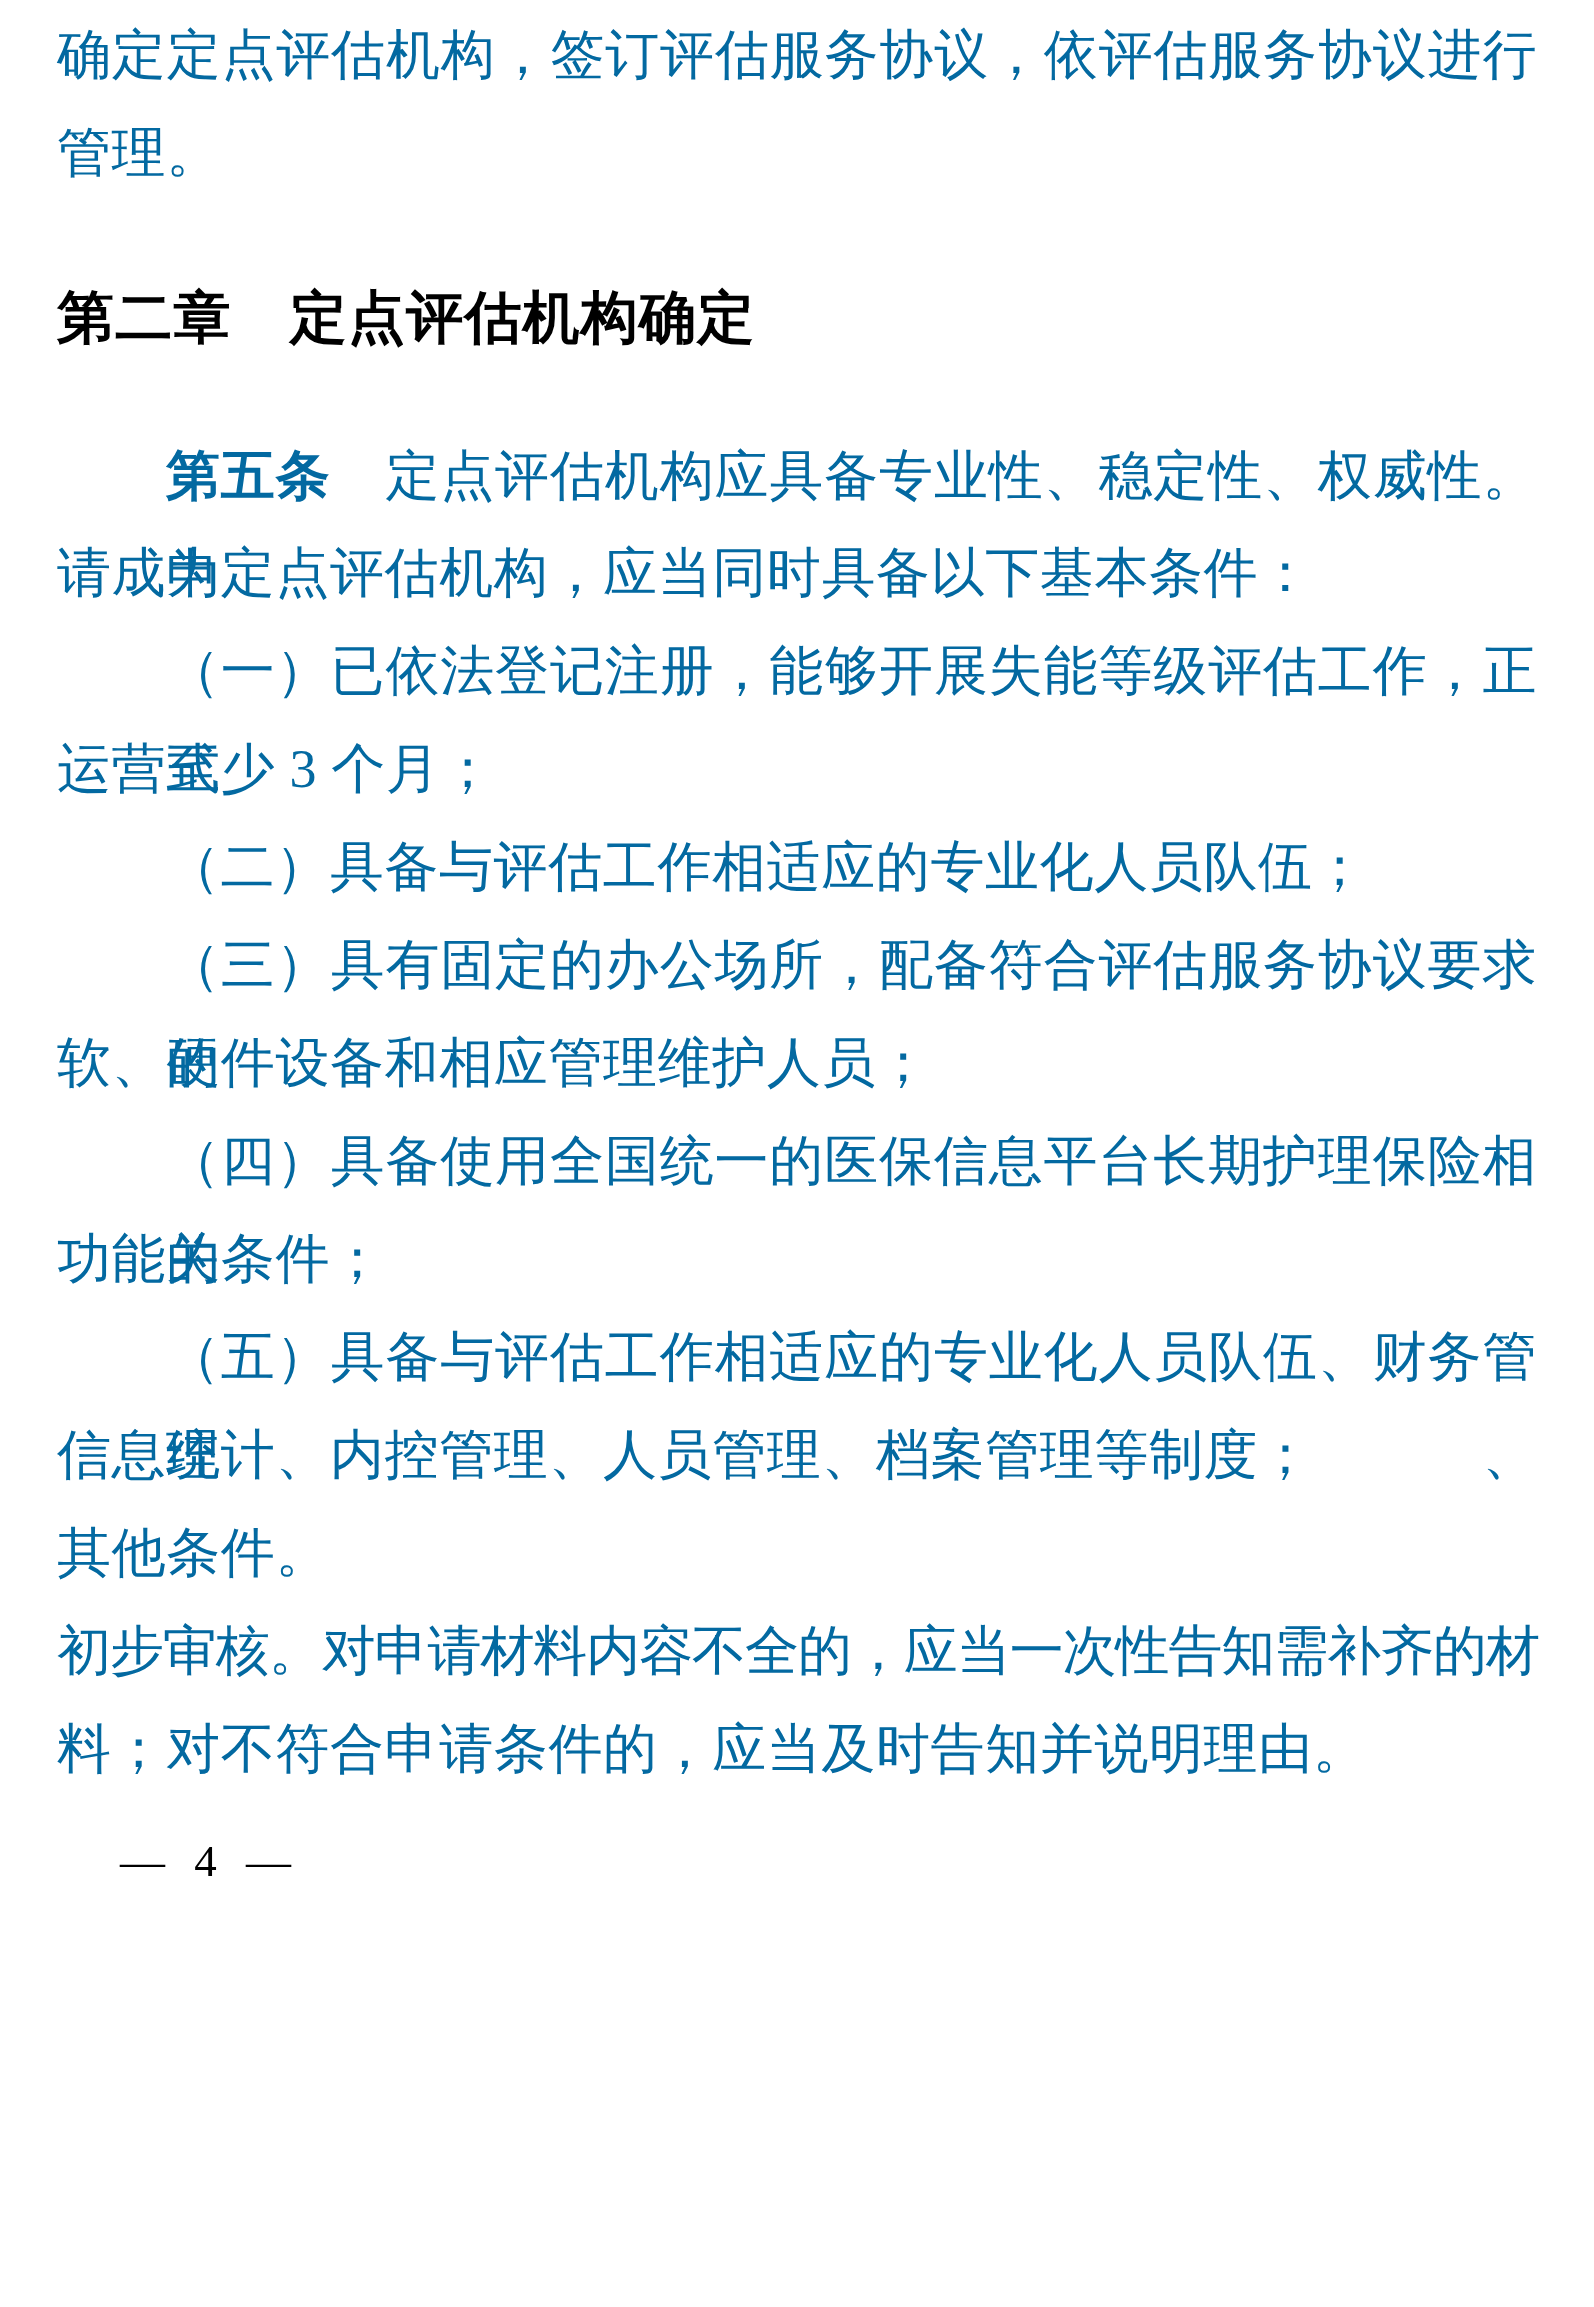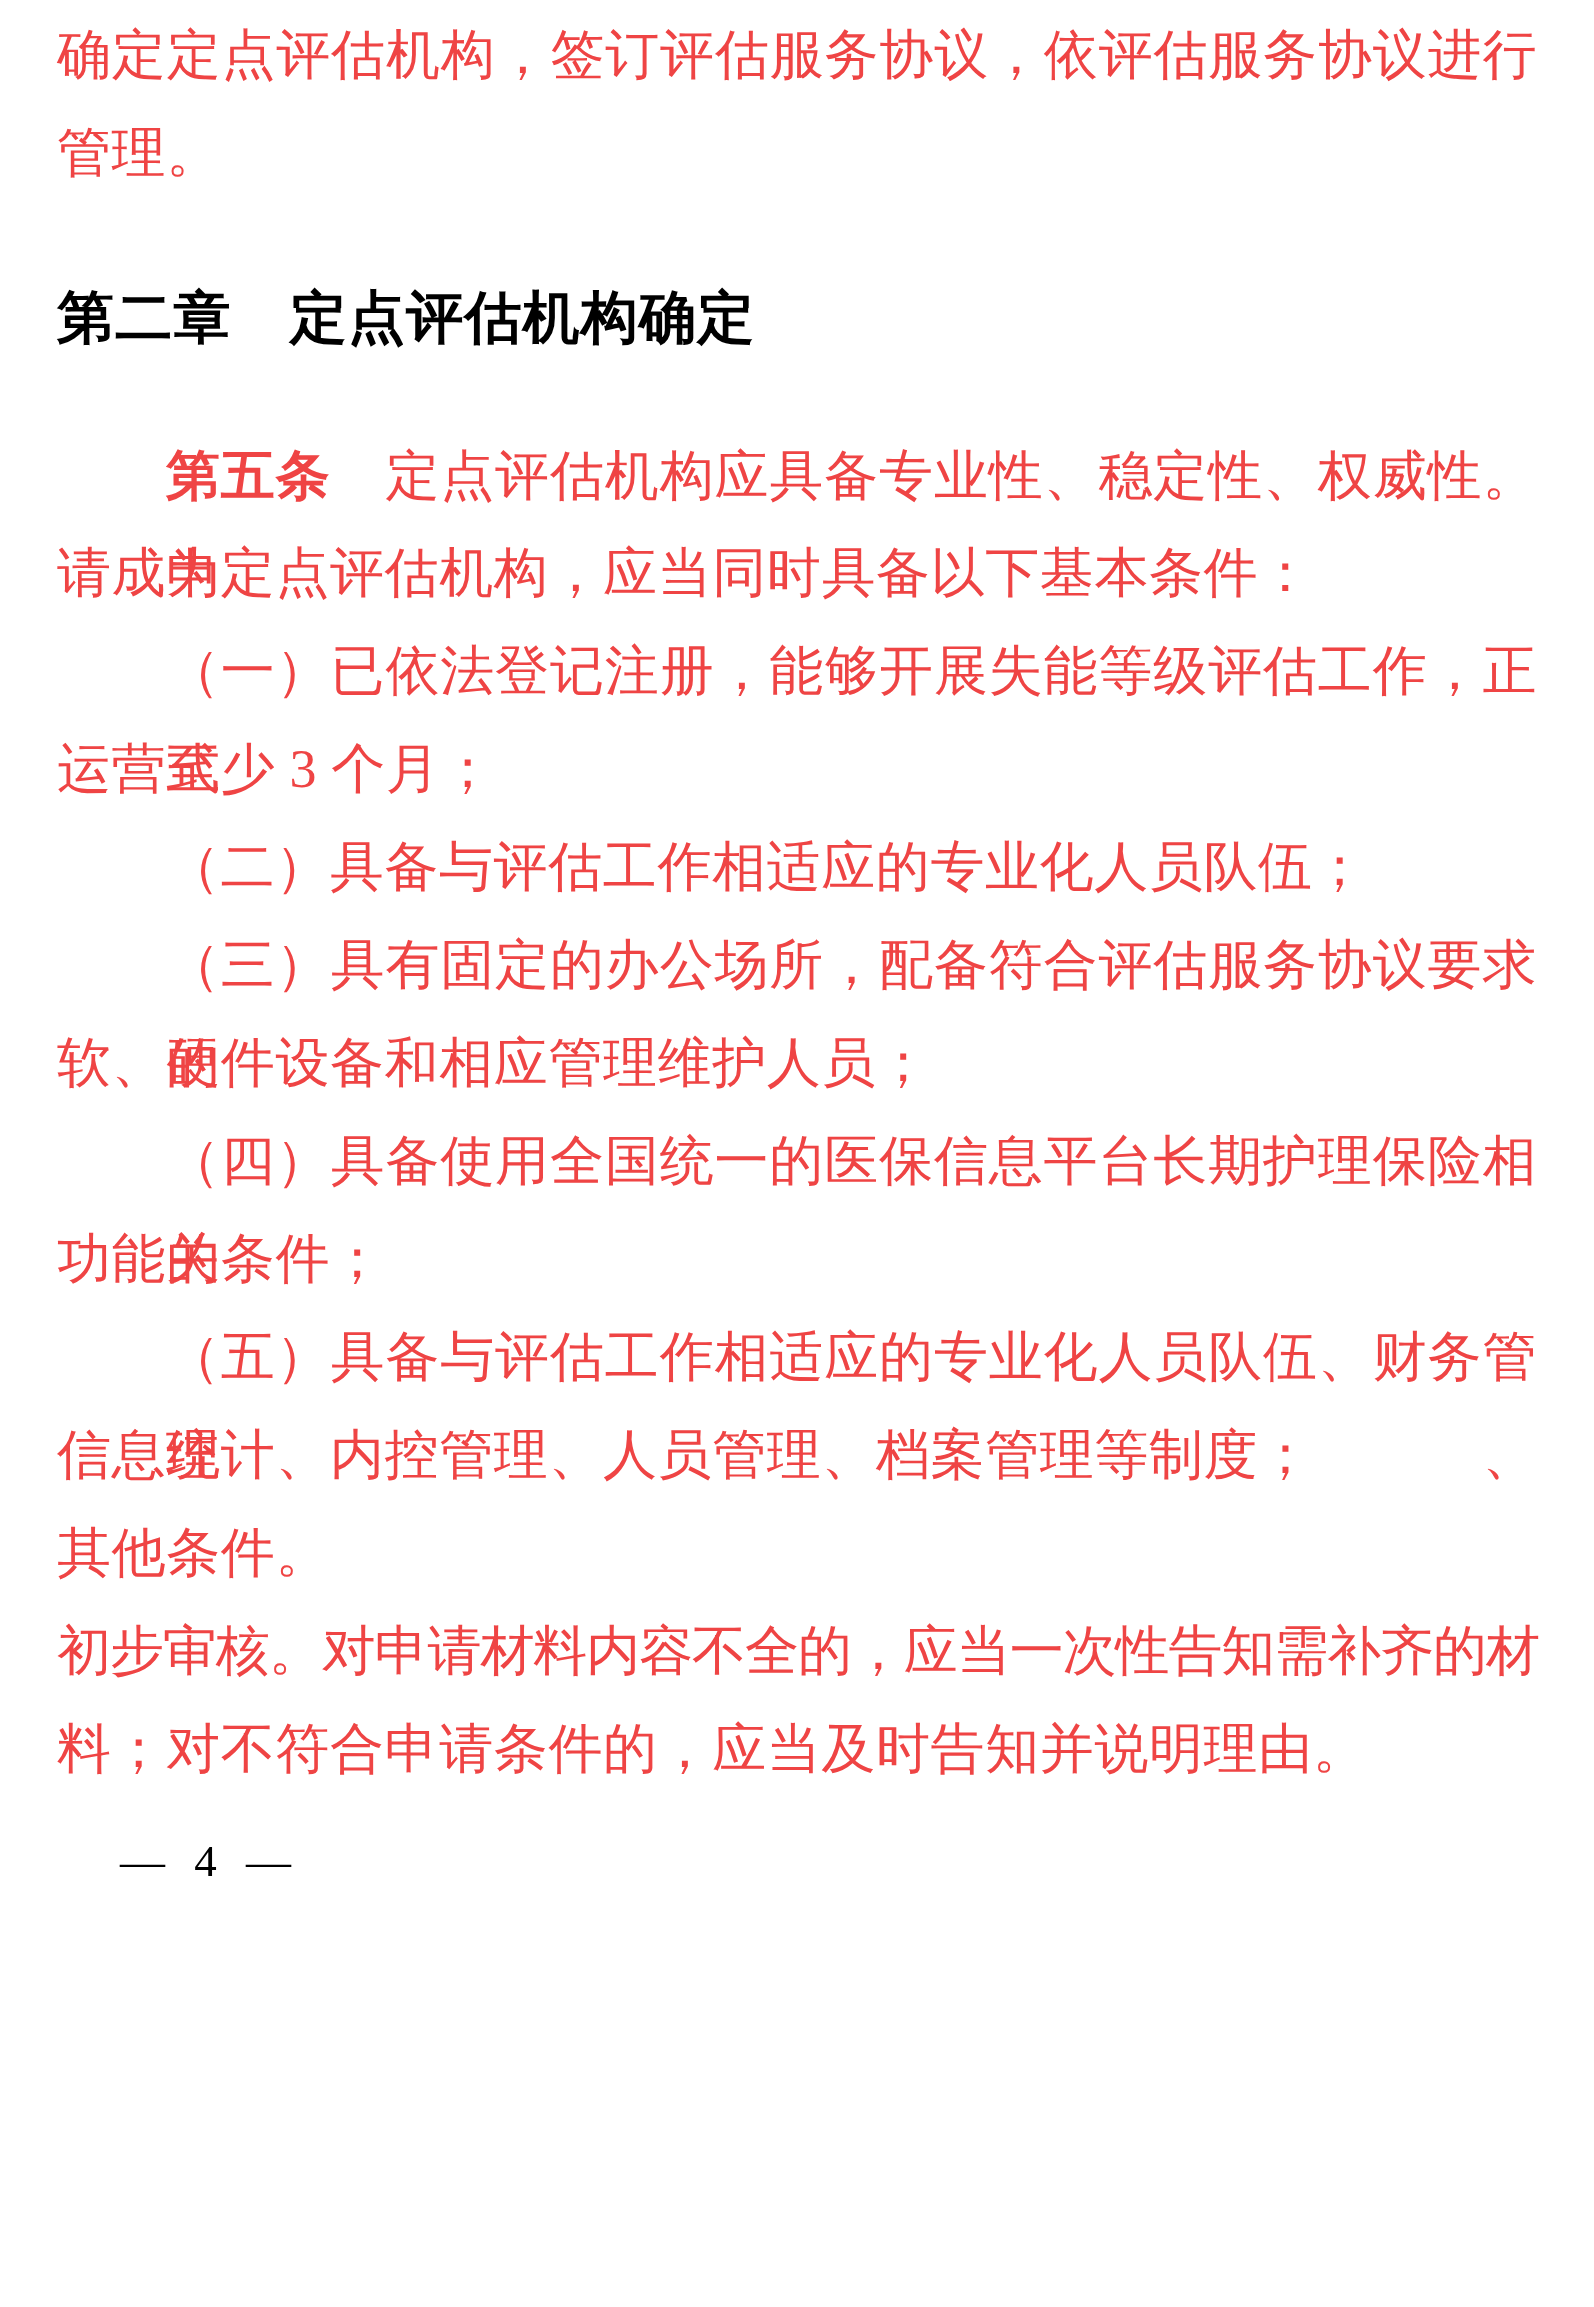--- a/index.html
+++ b/index.html
@@ -14,21 +14,21 @@
     box-sizing: border-box;
     padding: 6px 57px 0 57px;
     overflow: hidden;
     font-family: "Liberation Serif", "DejaVu Serif", serif;
   }
   .line {
     height: 98px;
     line-height: 98px;
     font-size: 54px;
     letter-spacing: 0.6px;
-    color: #ef4444;
+    color: #0369a1;
   }
   
   .jl { text-align: justify; text-align-last: justify; }
   
   .ind { padding-left: 109px; }
   
   .tight { letter-spacing: -3px; }
   
   .artnum {
     font-family: "Liberation Sans", "DejaVu Sans", sans-serif;

